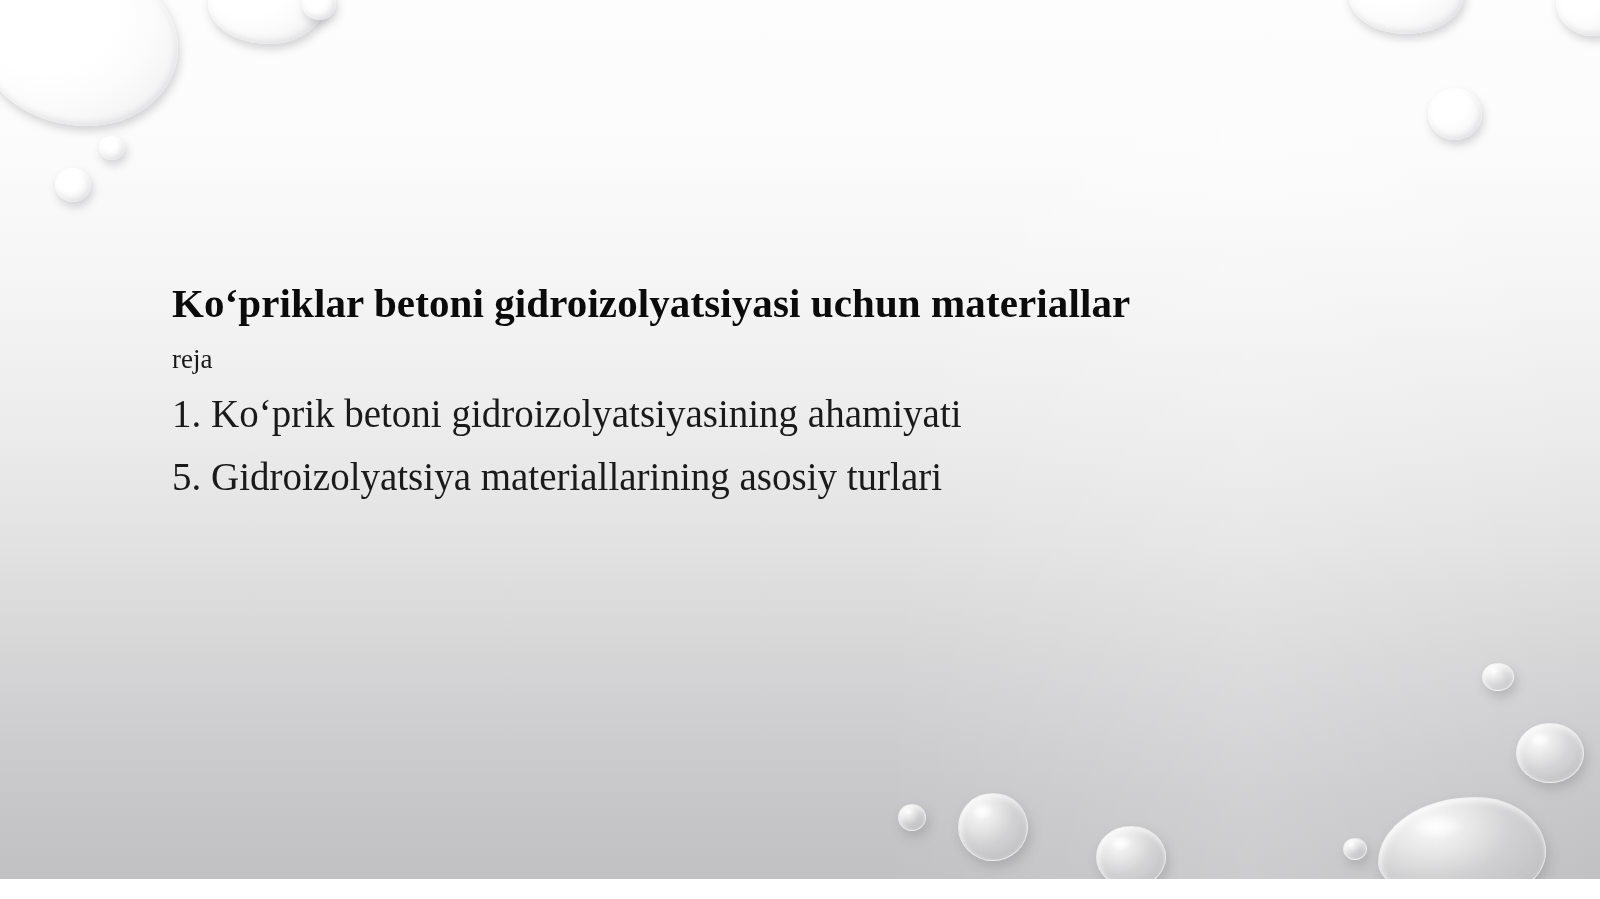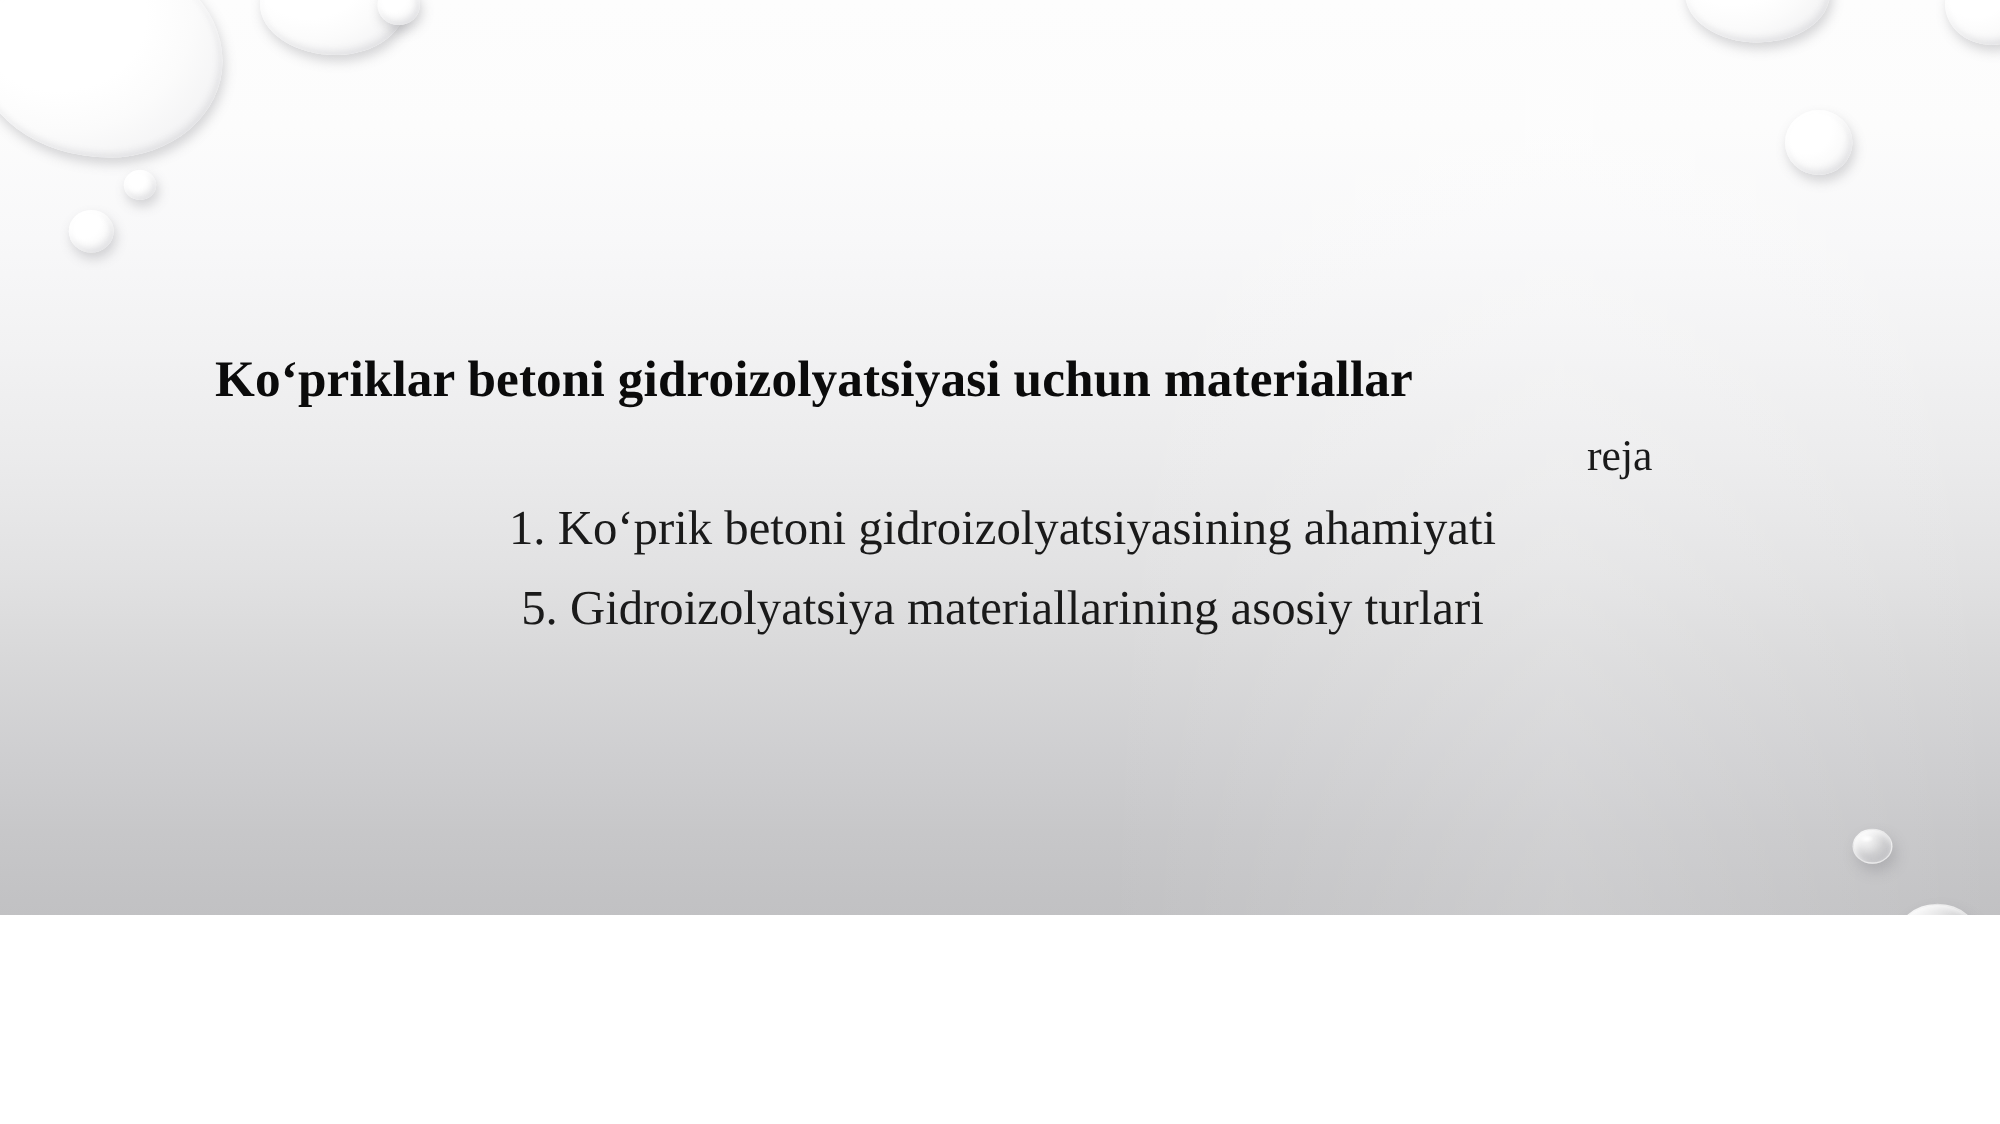--- a/index.html
+++ b/index.html
@@ -8,21 +8,21 @@
     width:1600px;
     height:899px;
     overflow:hidden;
     background:#ffffff;
   }
 
   
   .slide{
     position:relative;
     width:1600px;
-    height:732px;
+    height:879px;
     overflow:hidden;
     font-family:"Liberation Serif","DejaVu Serif",serif;
     background:
       linear-gradient(to bottom,
         #fdfdfd 0%,
         #fcfcfc 14%,
         #f8f8f9 26%,
         #f2f2f3 38%,
         #ebebec 50%,
         #e2e2e3 62%,
@@ -103,39 +103,39 @@
   .title{
     font-weight:bold;
     font-size:41px;
     line-height:1.26;
     color:#0b0b0b;
     letter-spacing:.1px;
     text-align:left;
   }
 
   .reja{
-    font-size:35px;
+    font-size:27px;
     line-height:1.18;
     color:#1a1a1a;
-    text-align:right;
+    text-align:left;
     width:1150px;
     margin-top:14px;
   }
 
   .agenda{
     margin-top:6px;
     list-style:none;
   }
 
   .agenda li{
     font-size:39px;
     line-height:1.63;
     color:#1a1a1a;
     white-space:nowrap;
-    text-align:center;
+    text-align:left;
   }
 </style>
 </head>
 <body>
 
 <div class="slide">
 
   <div class="sheen"></div>
 
   <div class="drops">

